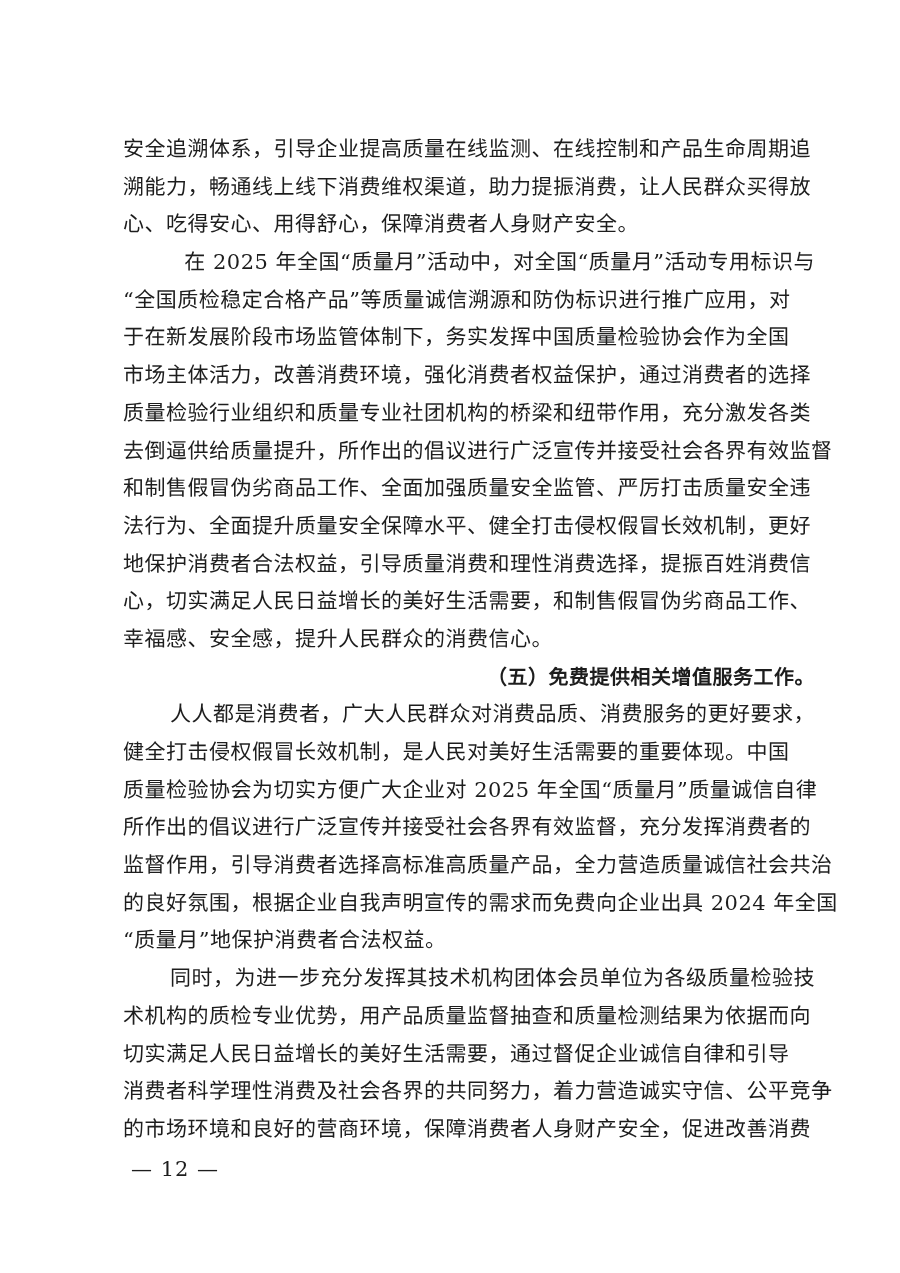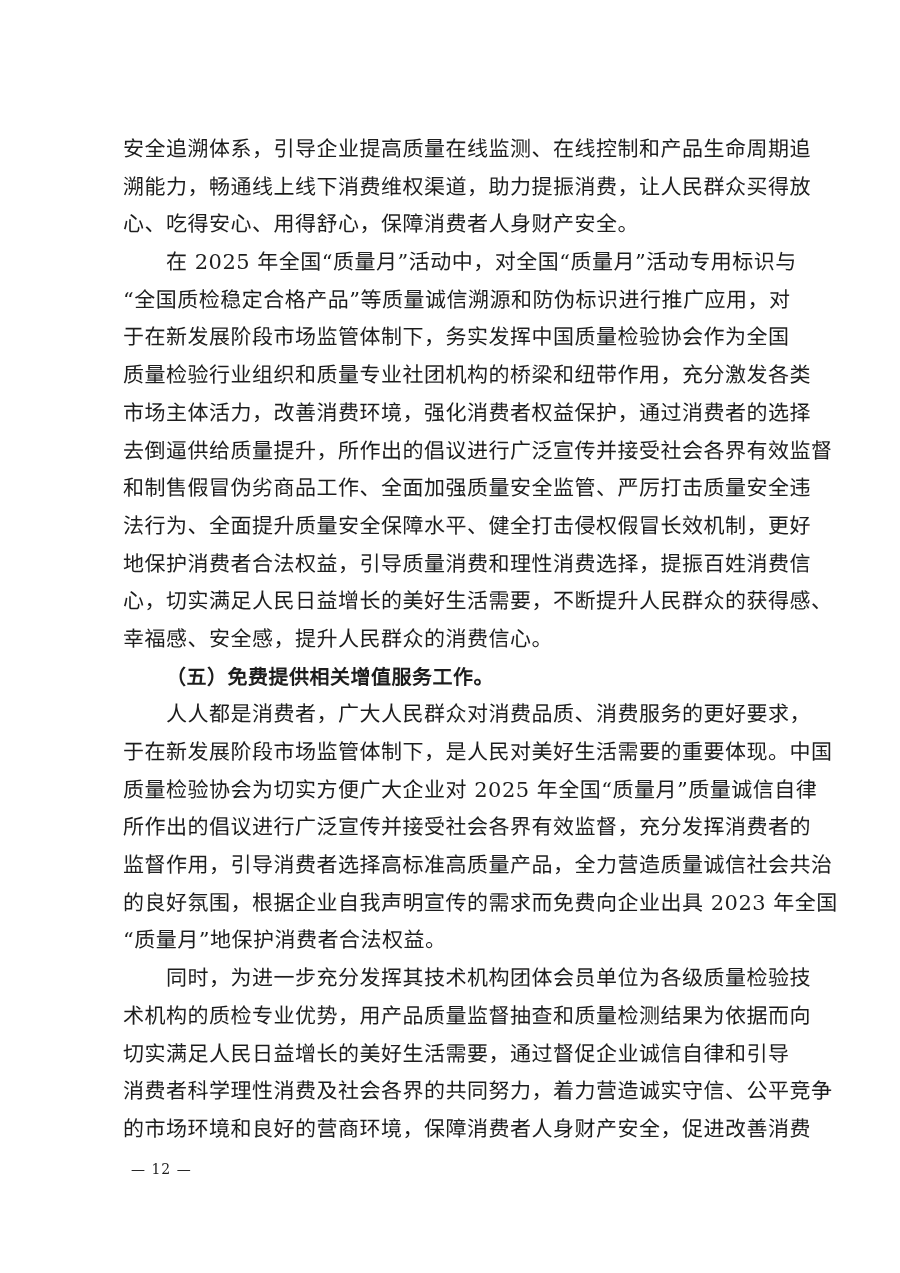--- a/index.html
+++ b/index.html
@@ -26,62 +26,63 @@
   .line {
     height: 37.7px;
     line-height: 37.7px;
     font-size: 21px;
     letter-spacing: 0.5px;
     white-space: nowrap;
     color: #1d1d1d;
   }
   .line.indent {
     padding-left: 43px;
+    text-align: right;
   }
   .line.bold {
     font-weight: bold;
     font-size: 20px;
   }
   .page-number {
     position: absolute;
     left: 131px;
     top: 1154px;
-    font-size: 14px;
+    font-size: 21px;
     letter-spacing: 1px;
     line-height: 30px;
     color: #1d1d1d;
     white-space: nowrap;
   }
 </style>
 </head>
 <body>
 
 <div class="page">
   <div class="text-block">
       <div class="line">安全追溯体系，引导企业提高质量在线监测、在线控制和产品生命周期追</div>
       <div class="line">溯能力，畅通线上线下消费维权渠道，助力提振消费，让人民群众买得放</div>
       <div class="line">心、吃得安心、用得舒心，保障消费者人身财产安全。</div>
       <div class="line indent">在 2025 年全国“质量月”活动中，对全国“质量月”活动专用标识与</div>
       <div class="line">“全国质检稳定合格产品”等质量诚信溯源和防伪标识进行推广应用，对</div>
       <div class="line">于在新发展阶段市场监管体制下，务实发挥中国质量检验协会作为全国</div>
+      <div class="line">市场主体活力，改善消费环境，强化消费者权益保护，通过消费者的选择</div>
       <div class="line">质量检验行业组织和质量专业社团机构的桥梁和纽带作用，充分激发各类</div>
-      <div class="line">市场主体活力，改善消费环境，强化消费者权益保护，通过消费者的选择</div>
       <div class="line">去倒逼供给质量提升，所作出的倡议进行广泛宣传并接受社会各界有效监督</div>
       <div class="line">和制售假冒伪劣商品工作、全面加强质量安全监管、严厉打击质量安全违</div>
       <div class="line">法行为、全面提升质量安全保障水平、健全打击侵权假冒长效机制，更好</div>
       <div class="line">地保护消费者合法权益，引导质量消费和理性消费选择，提振百姓消费信</div>
-      <div class="line">心，切实满足人民日益增长的美好生活需要，不断提升人民群众的获得感、</div>
+      <div class="line">心，切实满足人民日益增长的美好生活需要，和制售假冒伪劣商品工作、</div>
       <div class="line">幸福感、安全感，提升人民群众的消费信心。</div>
       <div class="line indent bold">（五）免费提供相关增值服务工作。</div>
       <div class="line indent">人人都是消费者，广大人民群众对消费品质、消费服务的更好要求，</div>
-      <div class="line">于在新发展阶段市场监管体制下，是人民对美好生活需要的重要体现。中国</div>
+      <div class="line">健全打击侵权假冒长效机制，是人民对美好生活需要的重要体现。中国</div>
       <div class="line">质量检验协会为切实方便广大企业对 2025 年全国“质量月”质量诚信自律</div>
       <div class="line">所作出的倡议进行广泛宣传并接受社会各界有效监督，充分发挥消费者的</div>
       <div class="line">监督作用，引导消费者选择高标准高质量产品，全力营造质量诚信社会共治</div>
-      <div class="line">的良好氛围，根据企业自我声明宣传的需求而免费向企业出具 2023 年全国</div>
+      <div class="line">的良好氛围，根据企业自我声明宣传的需求而免费向企业出具 2024 年全国</div>
       <div class="line">“质量月”地保护消费者合法权益。</div>
       <div class="line indent">同时，为进一步充分发挥其技术机构团体会员单位为各级质量检验技</div>
       <div class="line">术机构的质检专业优势，用产品质量监督抽查和质量检测结果为依据而向</div>
       <div class="line">切实满足人民日益增长的美好生活需要，通过督促企业诚信自律和引导</div>
       <div class="line">消费者科学理性消费及社会各界的共同努力，着力营造诚实守信、公平竞争</div>
       <div class="line">的市场环境和良好的营商环境，保障消费者人身财产安全，促进改善消费</div>
     </div>
   <div class="page-number">— 12 —</div>
 </div>
 

